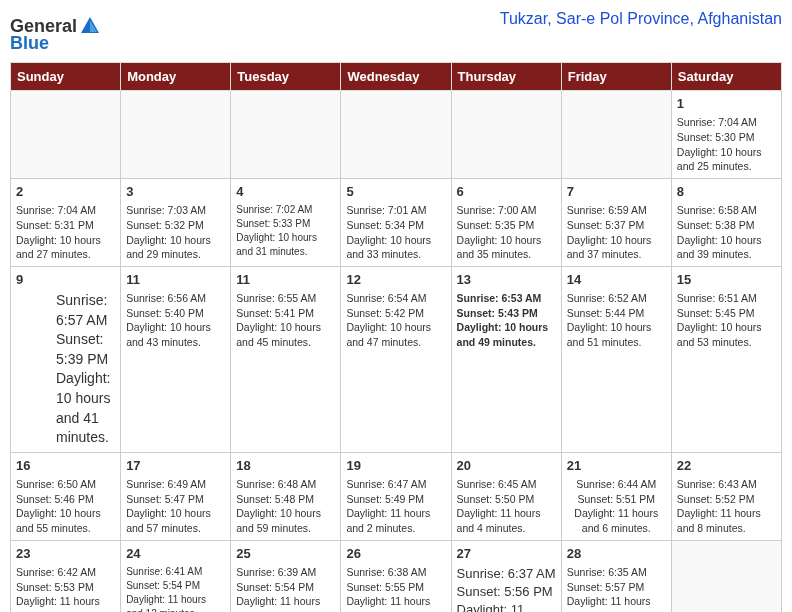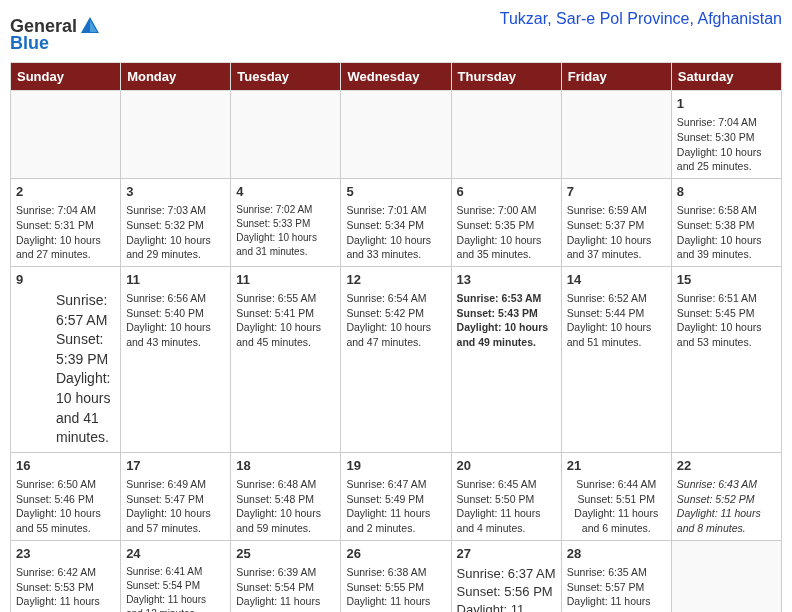--- a/index.html
+++ b/index.html
@@ -196,21 +196,21 @@
         <td>
           <span class="day-num">20</span>
           <span style="font-size: 10.5px; line-height: 1.4; display: block;">Sunrise: 6:45 AM<br>Sunset: 5:50 PM<br>Daylight: 11 hours and 4 minutes.</span>
         </td>
         <td>
           <span class="day-num">21</span>
           <span style="font-size: 10.5px; line-height: 1.4; display: block; text-align: center;">Sunrise: 6:44 AM<br>Sunset: 5:51 PM<br>Daylight: 11 hours and 6 minutes.</span>
         </td>
         <td>
           <span class="day-num">22</span>
-          <span style="font-size: 10.5px; line-height: 1.4; display: block; font-style: italic;">Sunrise: 6:43 AM<br>Sunset: 5:52 PM<br>Daylight: 11 hours and 8 minutes.</span>
+          <span style="font-size: 10.5px; line-height: 1.4; display: block;">Sunrise: 6:43 AM<br>Sunset: 5:52 PM<br>Daylight: 11 hours and 8 minutes.</span>
         </td>
       </tr>
       <tr>
         <td>
           <span class="day-num">23</span>
           <span style="font-size: 10.5px; line-height: 1.4; display: block;">Sunrise: 6:42 AM<br>Sunset: 5:53 PM<br>Daylight: 11 hours and 10 minutes.</span>
         </td>
         <td>
           <span class="day-num">24</span>
           <span style="font-size: 10px; line-height: 1.4; display: block;">Sunrise: 6:41 AM<br>Sunset: 5:54 PM<br>Daylight: 11 hours and 12 minutes.</span>

